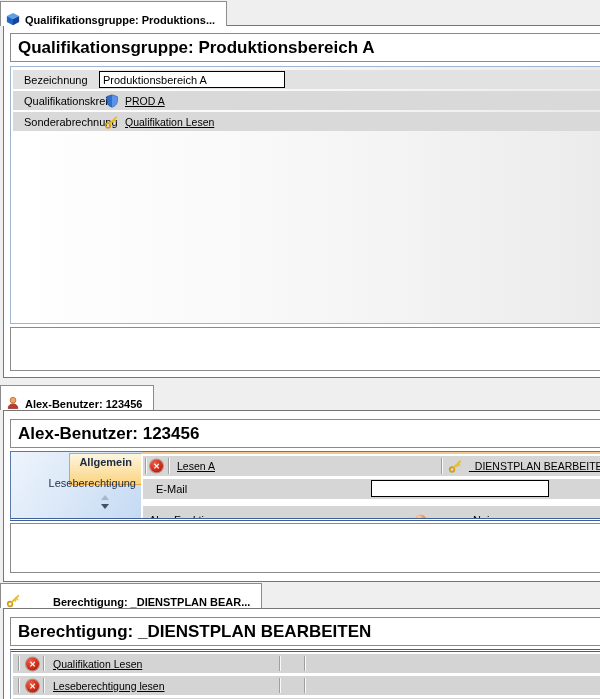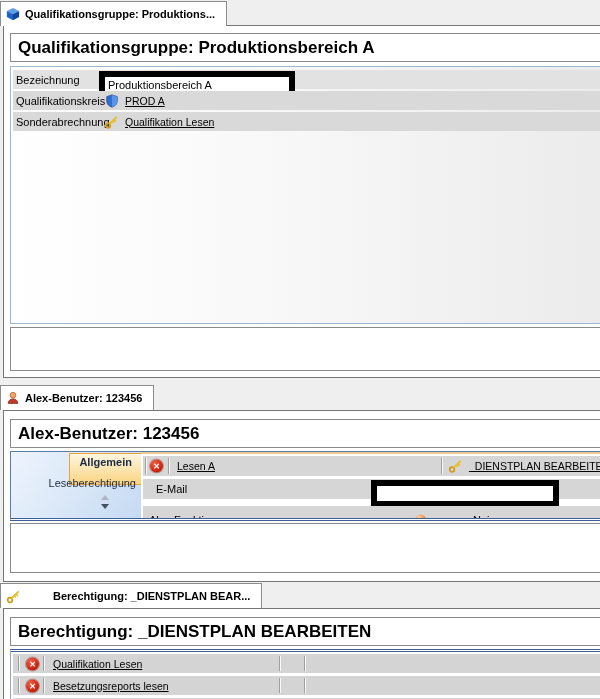--- a/index.html
+++ b/index.html
@@ -5,21 +5,21 @@
   html,body{margin:0;padding:0;}
   body{
     width:600px;height:699px;position:relative;overflow:hidden;
     background:#efefef;
     font-family:"Liberation Sans",sans-serif;
     color:#000;
   }
   
   .doc-tab{
     position:absolute;z-index:3;height:24px;
-    display:flex;align-items:center;gap:5px;
+    display:flex;align-items:flex-end;gap:5px;
     padding:0 11px 0 5px;
     background:#fff;border:1px solid #8c8c8c;border-bottom:none;
     font-size:11px;font-weight:bold;white-space:nowrap;
   }
   #tab1{top:1px;left:0;}
   #tab2{top:385px;left:0;}
   #tab3{top:583px;left:0;gap:32px;}
   
   .window{position:absolute;left:3px;width:607px;background:#fff;border:1px solid #767676;z-index:1;}
   #win1{top:25px;height:351px;}
@@ -36,23 +36,23 @@
   #w1-panel{
     position:absolute;left:6px;top:40px;width:600px;height:256px;
     border:1px solid #9eb6ce;
     background:linear-gradient(90deg,#ffffff 0%,#f8f8f8 45%,#ebebeb 100%);
     overflow:hidden;
   }
   .frow{position:absolute;left:2px;right:2px;height:19px;background:#d9d9d9;}
   #w1-row0{top:3px;background:#e2e2e2;}
   #w1-row1{top:24px;}
   #w1-row2{top:45px;}
-  .flabel{position:absolute;left:3px;top:50%;transform:translateY(-50%);font-size:11px;white-space:nowrap;}
+  .flabel{position:absolute;left:11px;top:50%;transform:translateY(-50%);font-size:11px;white-space:nowrap;}
   .textinput{
-    position:absolute;border:6px solid #000000;background:#fff;
+    position:absolute;border:1px solid #000000;background:#fff;
     font-family:"Liberation Sans",sans-serif;font-size:11px;padding:1px 3px;margin:0;
   }
   #w1-input{left:86px;top:1px;width:178px;height:13px;}
   .rowicon{position:absolute;top:50%;transform:translateY(-50%);line-height:0;}
   .link{
     position:absolute;top:50%;transform:translateY(-50%);
     font-size:10.5px;color:#000;text-decoration:underline;white-space:nowrap;cursor:pointer;
   }
   #w1-shield{left:92px;}
   #w1-link-kreis{left:112px;}
@@ -237,21 +237,21 @@
       <span class="rowicon" style="left:13px"><span class="xicon">✕</span></span>
       <span class="vsep" style="left:30px"></span>
       <a class="link" style="left:40px">Qualifikation Lesen</a>
       <span class="vsep" style="left:266px"></span>
       <span class="vsep" style="left:291px"></span>
     </div>
     <div class="prow" id="w3-row2">
       <span class="vsep" style="left:5px"></span>
       <span class="rowicon" style="left:13px"><span class="xicon">✕</span></span>
       <span class="vsep" style="left:30px"></span>
-      <a class="link" style="left:40px">Besetzungsreports lesen</a>
+      <a class="link" style="left:40px">Leseberechtigung lesen</a>
       <span class="vsep" style="left:266px"></span>
       <span class="vsep" style="left:291px"></span>
     </div>
     <div class="prow" id="w3-row3">
       
       
       
       
     </div>
   </div>

